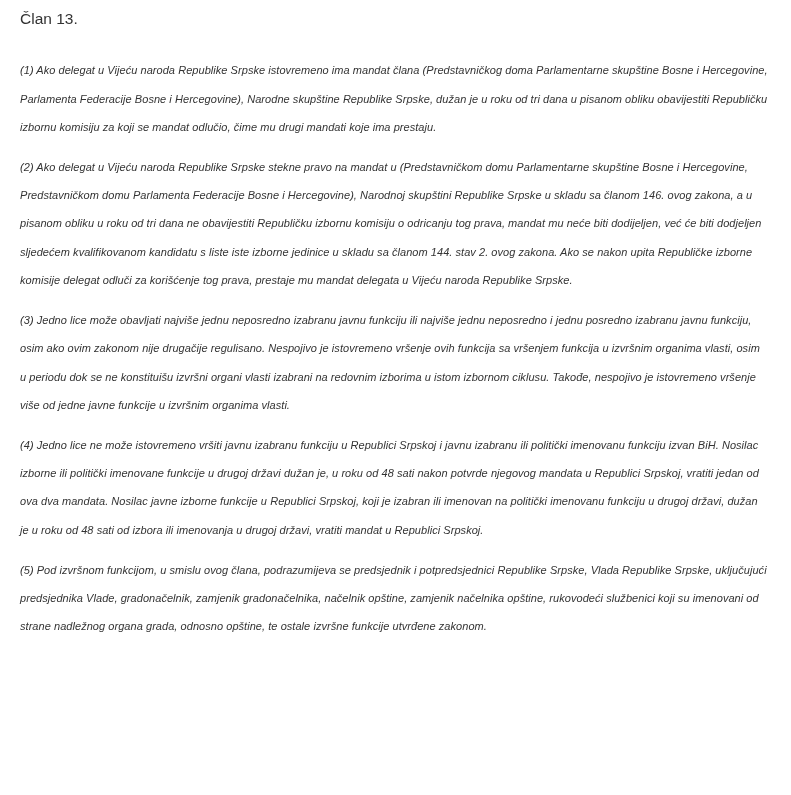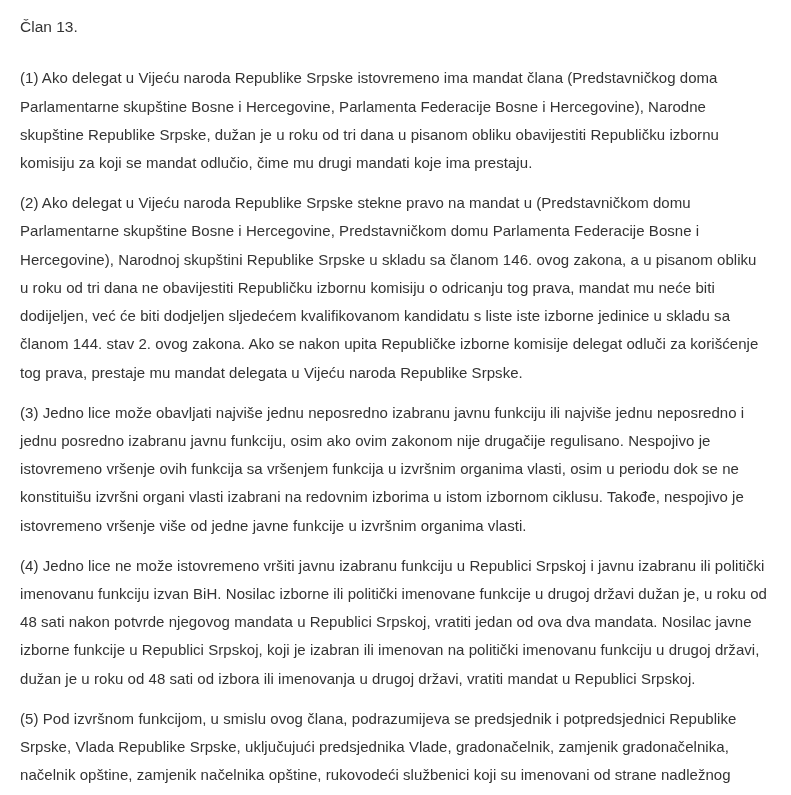--- a/index.html
+++ b/index.html
@@ -19,32 +19,33 @@
     height: 795px;
     box-sizing: border-box;
     padding: 0px 22px 0 20px;
     position: relative;
   }
   .doc-heading {
     font-size: 15.5px;
     line-height: 1.45;
     color: #333333;
     margin: 0;
-    padding-top: 16px;
+    padding-top: 8px;
   }
   .spacer {
     height: 26px;
   }
   .para {
-    font-size: 15px;
+    font-size: 11px;
     line-height: 28.2px;
     color: #333333;
     margin: 0;
     text-align: left;
     letter-spacing: 0.05px;
+    font-style: italic;
   }
   .para + .para {
     margin-top: 12px;
   }
 </style>
 </head>
 <body>
 
 <div class="page">
   <p class="doc-heading">Član 13.</p>

